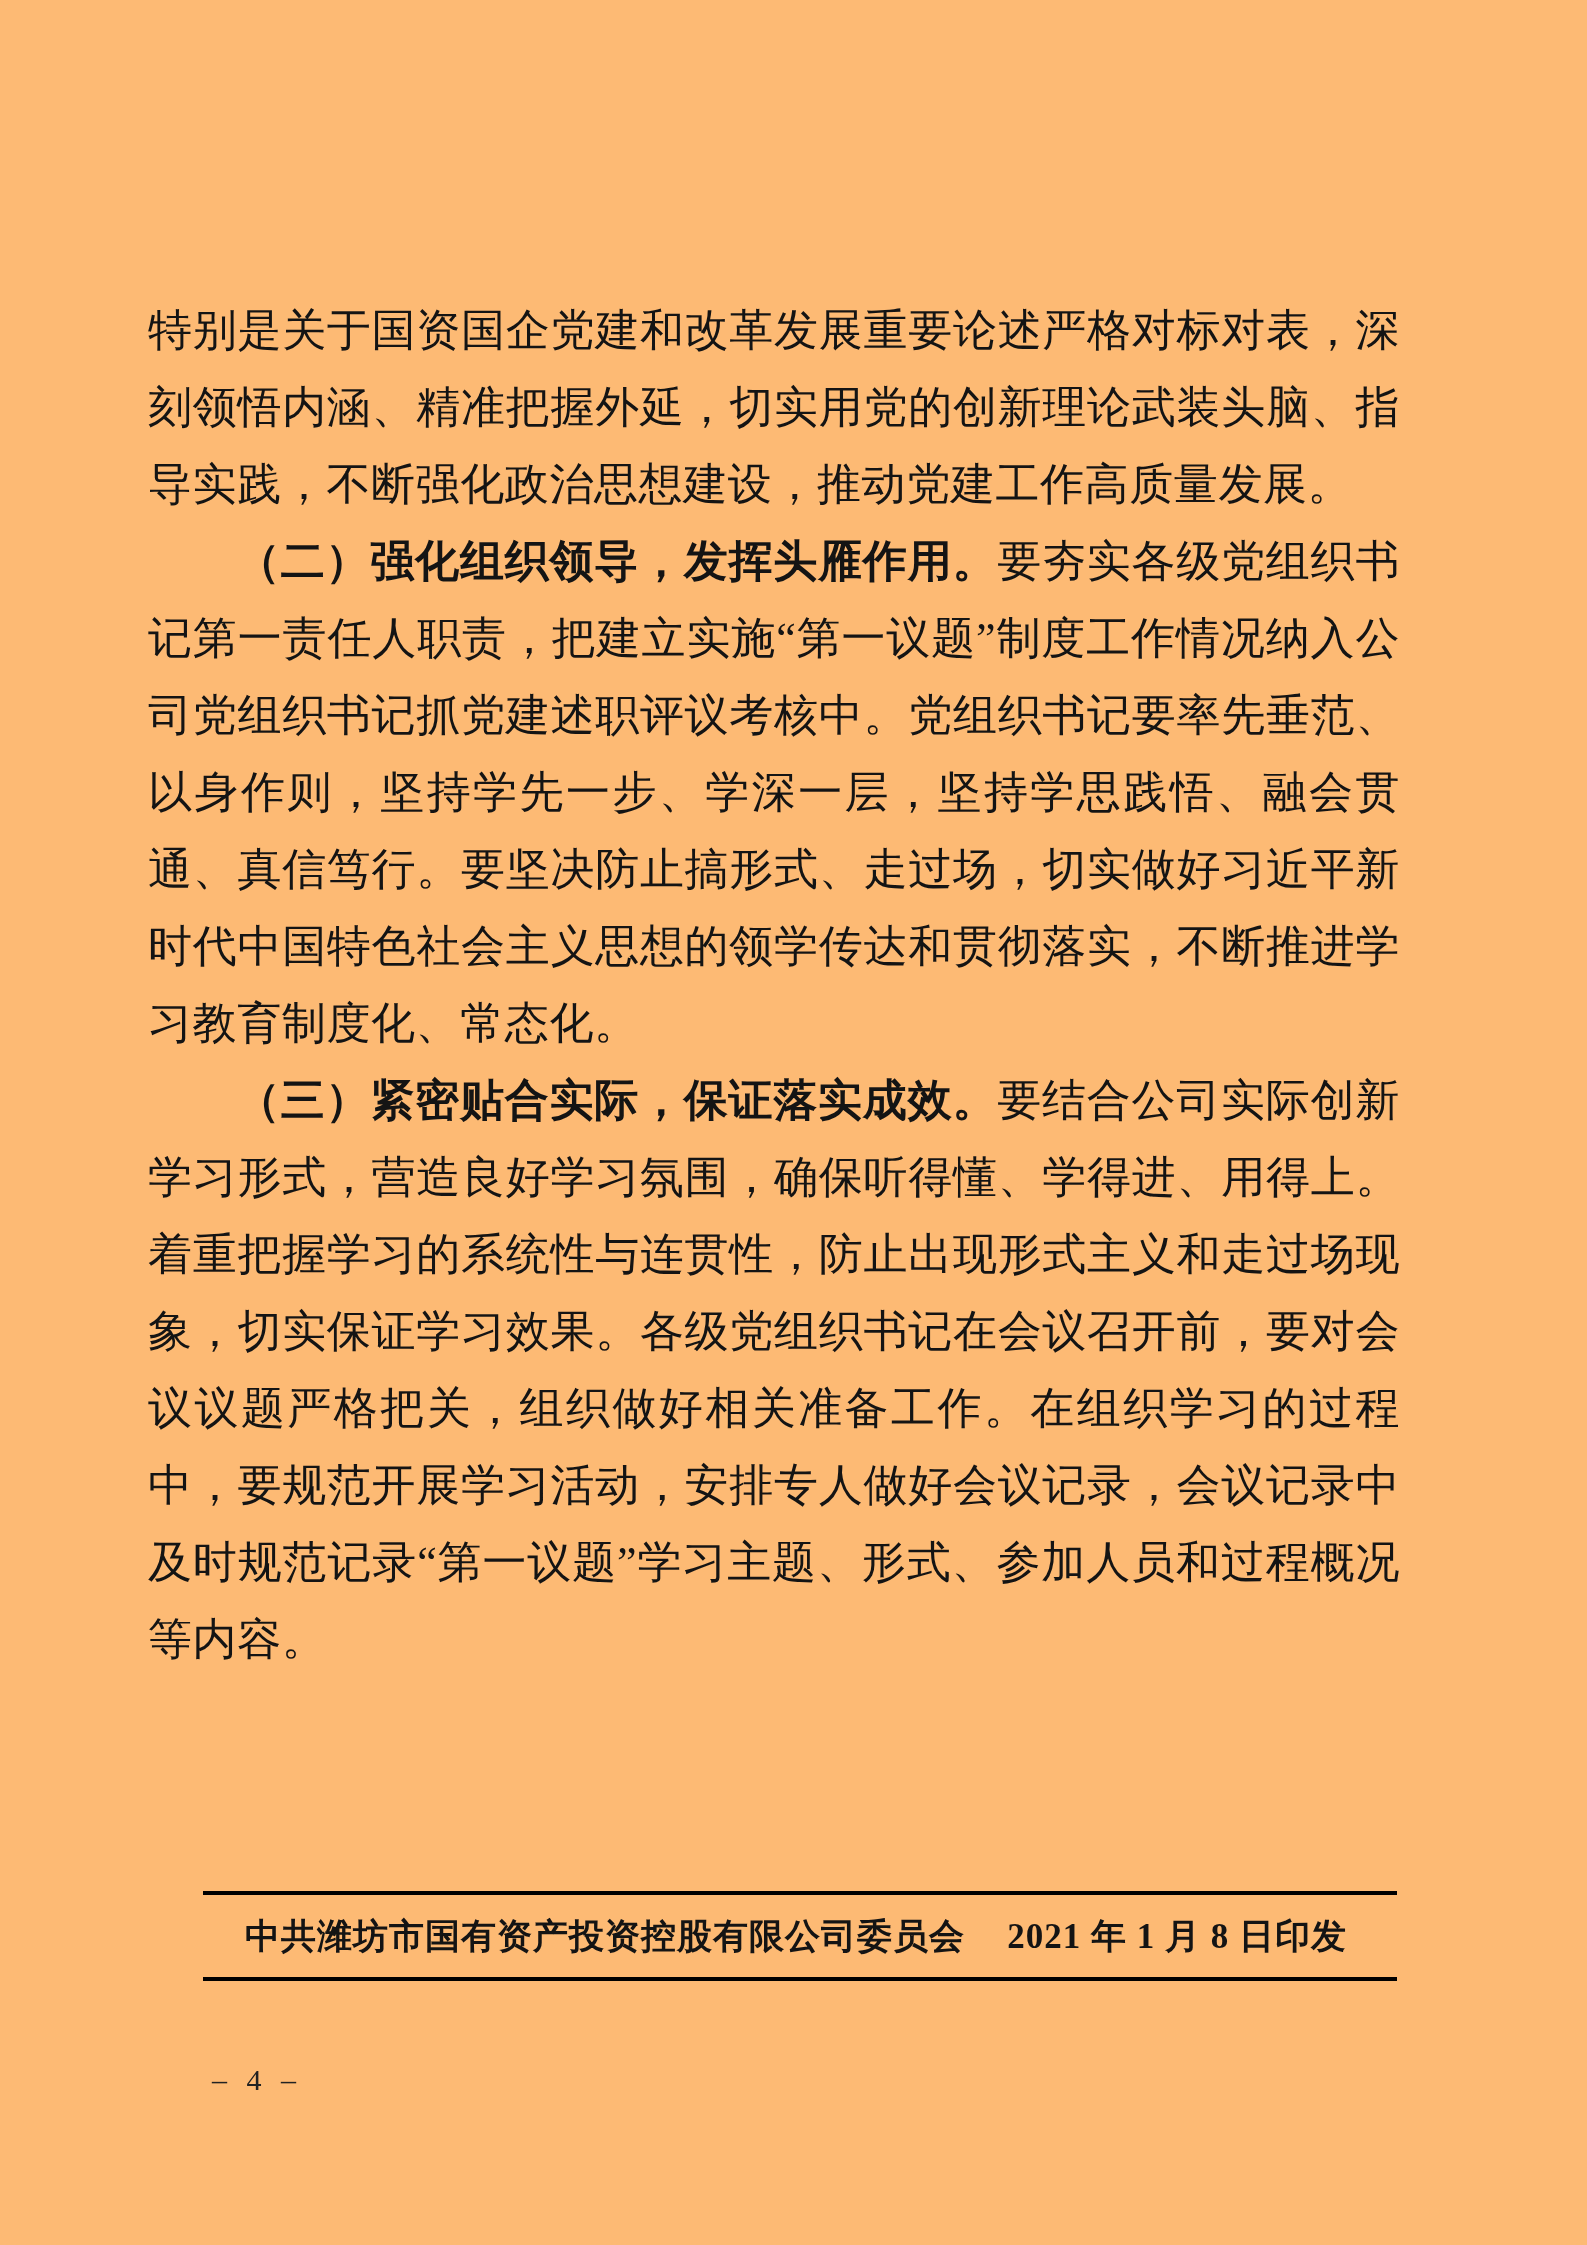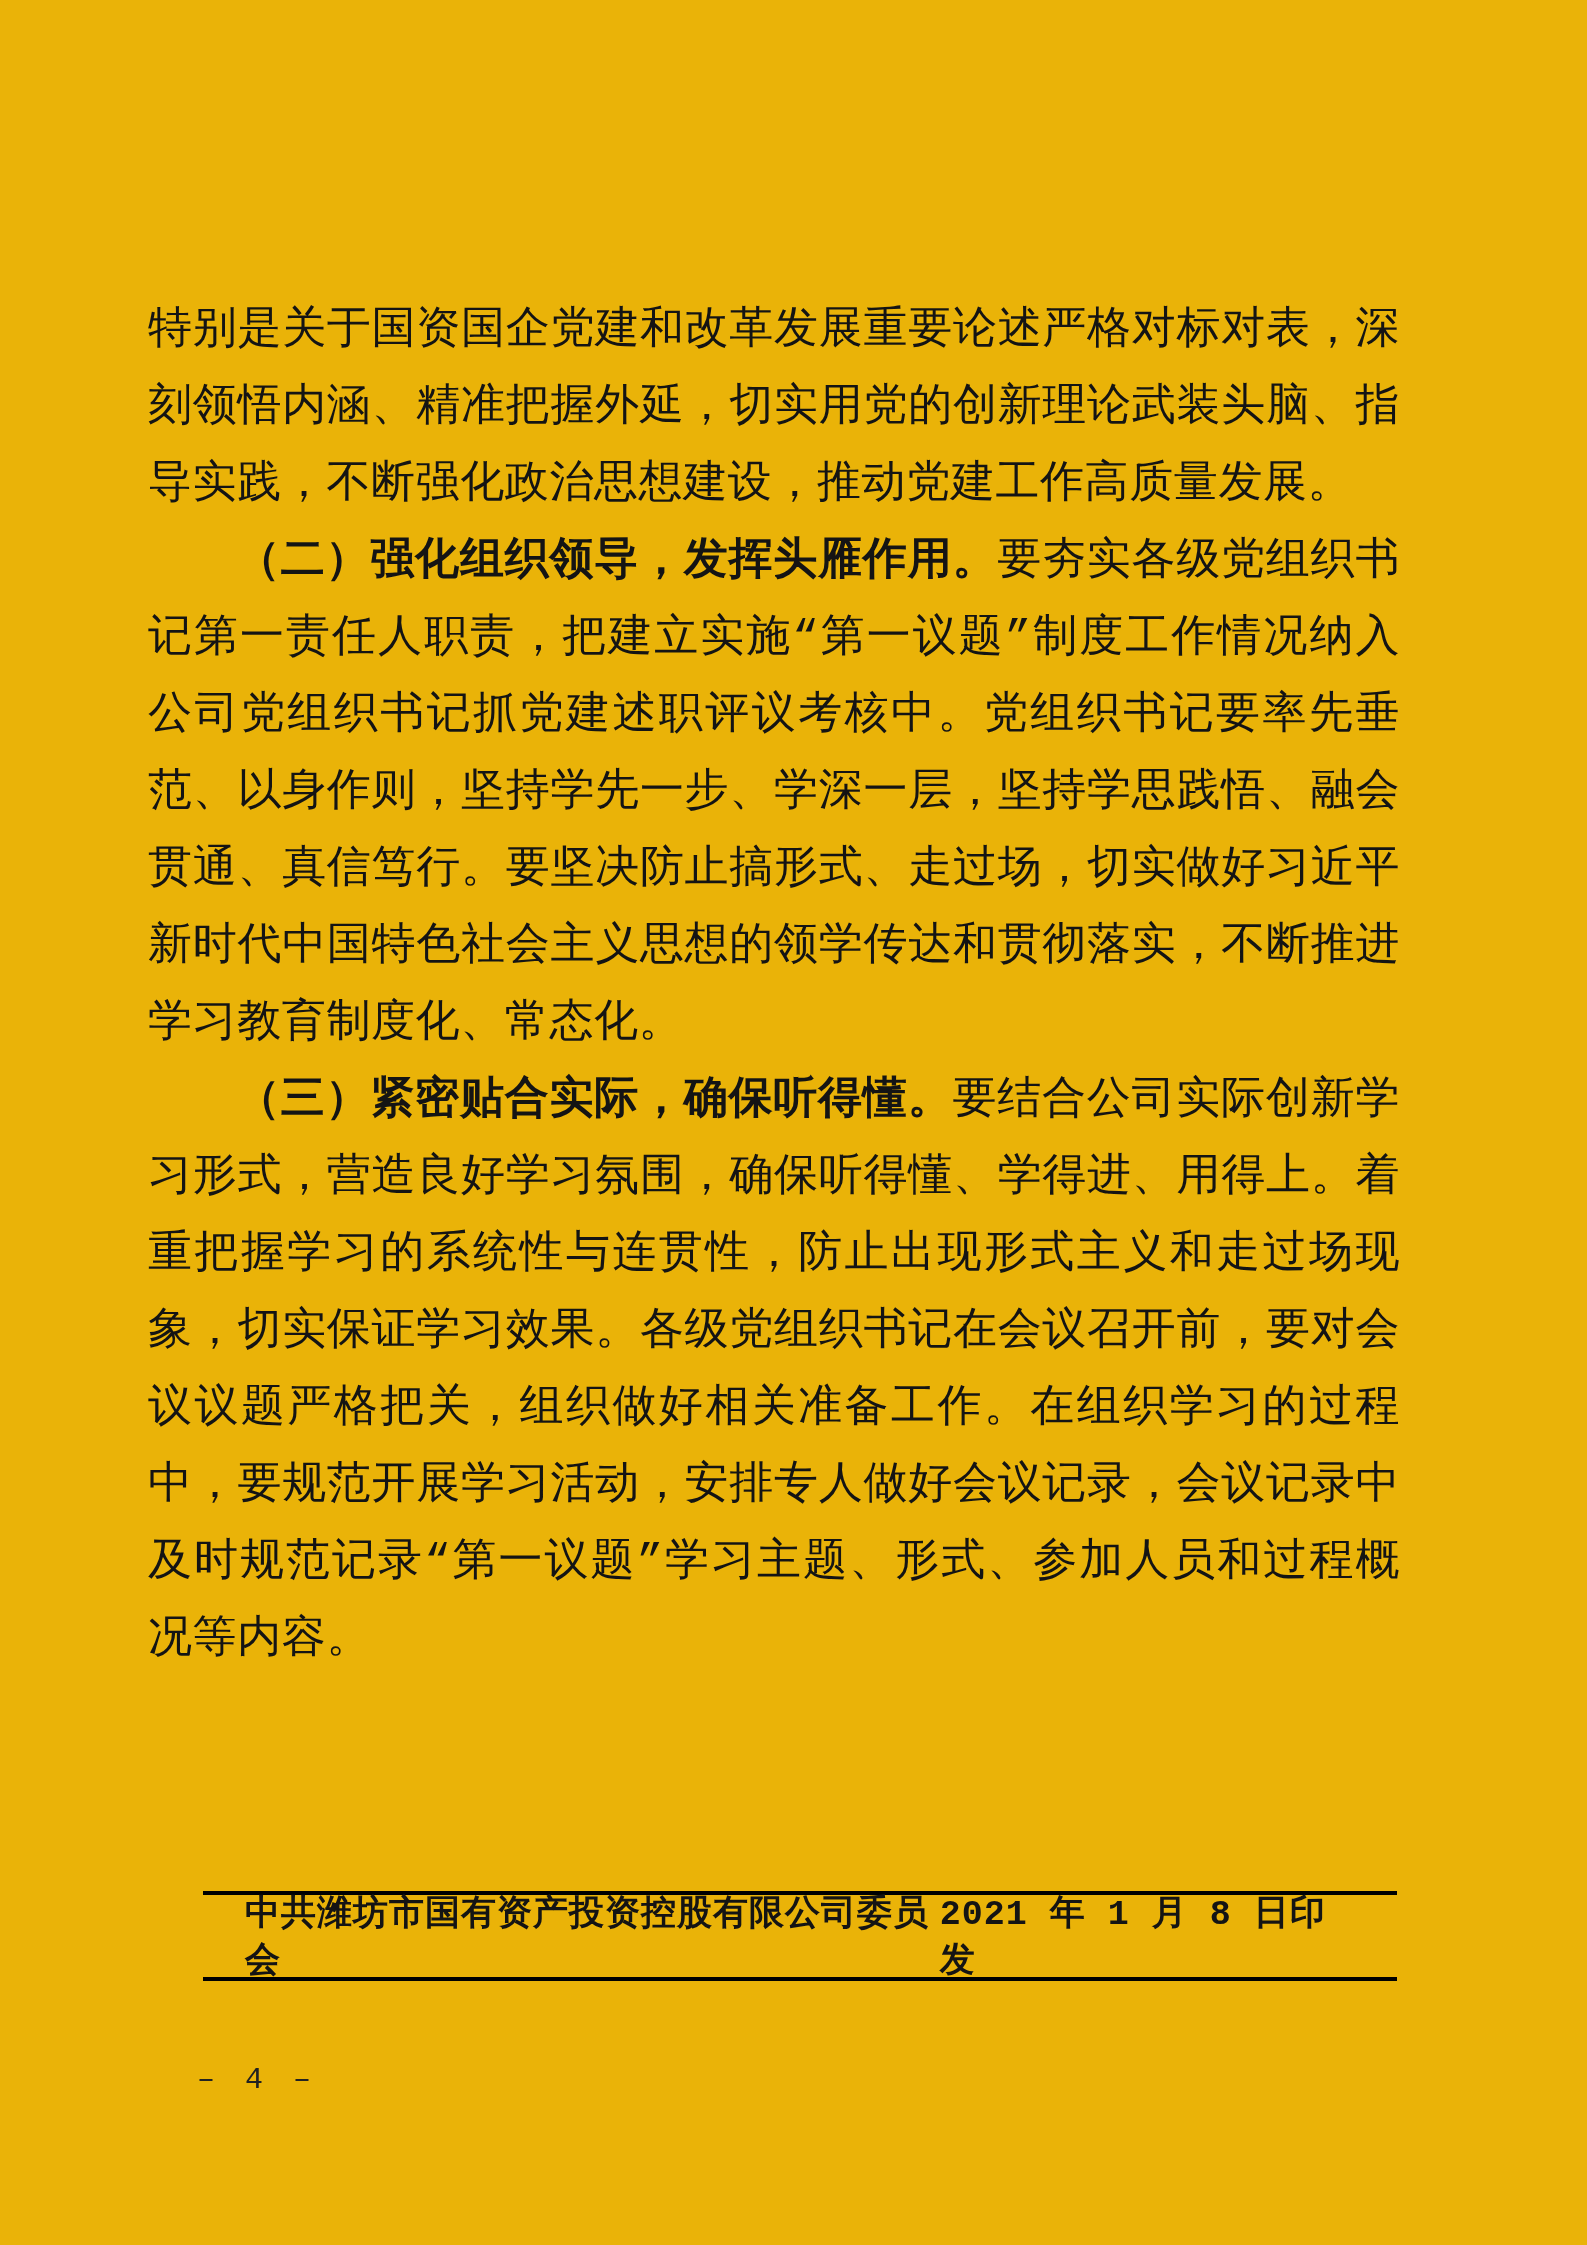--- a/index.html
+++ b/index.html
@@ -4,23 +4,23 @@
 <style>
   html, body {
     margin: 0;
     padding: 0;
     background: #ffffff;
   }
   .page {
     position: relative;
     width: 1587px;
     height: 2245px;
-    background: #eab308;
+    background: #fdba74;
     overflow: hidden;
-    font-family: Liberation Mono, monospace;
+    font-family: Liberation Serif, serif;
     color: #141414;
   }
   .body-text {
     position: absolute;
     left: 148px;
     top: 292px;
     width: 1252px;
     font-size: 44px;
     line-height: 77px;
     letter-spacing: 0.6px;
@@ -74,21 +74,21 @@
   }
 </style>
 </head>
 <body>
 
 <div class="page">
 
   <main class="body-text" id="paragraphs">
       <p class="para"><span>特别是关于国资国企党建和改革发展重要论述严格对标对表，深刻领悟内涵、精准把握外延，切实用党的创新理论武装头脑、指导实践，不断强化政治思想建设，推动党建工作高质量发展。</span></p>
       <p class="para indent"><span class="para-heading">（二）强化组织领导，发挥头雁作用。</span><span>要夯实各级党组织书记第一责任人职责，把建立实施“第一议题”制度工作情况纳入公司党组织书记抓党建述职评议考核中。党组织书记要率先垂范、以身作则，坚持学先一步、学深一层，坚持学思践悟、融会贯通、真信笃行。要坚决防止搞形式、走过场，切实做好习近平新时代中国特色社会主义思想的领学传达和贯彻落实，不断推进学习教育制度化、常态化。</span></p>
-      <p class="para indent"><span class="para-heading">（三）紧密贴合实际，确保听得懂。</span><span>要结合公司实际创新学习形式，营造良好学习氛围，确保听得懂、学得进、用得上。着重把握学习的系统性与连贯性，防止出现形式主义和走过场现象，切实保证学习效果。各级党组织书记在会议召开前，要对会议议题严格把关，组织做好相关准备工作。在组织学习的过程中，要规范开展学习活动，安排专人做好会议记录，会议记录中及时规范记录“第一议题”学习主题、形式、参加人员和过程概况等内容。</span></p>
+      <p class="para indent"><span class="para-heading">（三）紧密贴合实际，保证落实成效。</span><span>要结合公司实际创新学习形式，营造良好学习氛围，确保听得懂、学得进、用得上。着重把握学习的系统性与连贯性，防止出现形式主义和走过场现象，切实保证学习效果。各级党组织书记在会议召开前，要对会议议题严格把关，组织做好相关准备工作。在组织学习的过程中，要规范开展学习活动，安排专人做好会议记录，会议记录中及时规范记录“第一议题”学习主题、形式、参加人员和过程概况等内容。</span></p>
     </main>
 
   <div class="footer-rule top"></div>
 
   <div class="footer-row">
     <span>中共潍坊市国有资产投资控股有限公司委员会</span>
     <span>2021 年 1 月 8 日印发</span>
   </div>
 
   <div class="footer-rule bottom"></div>

